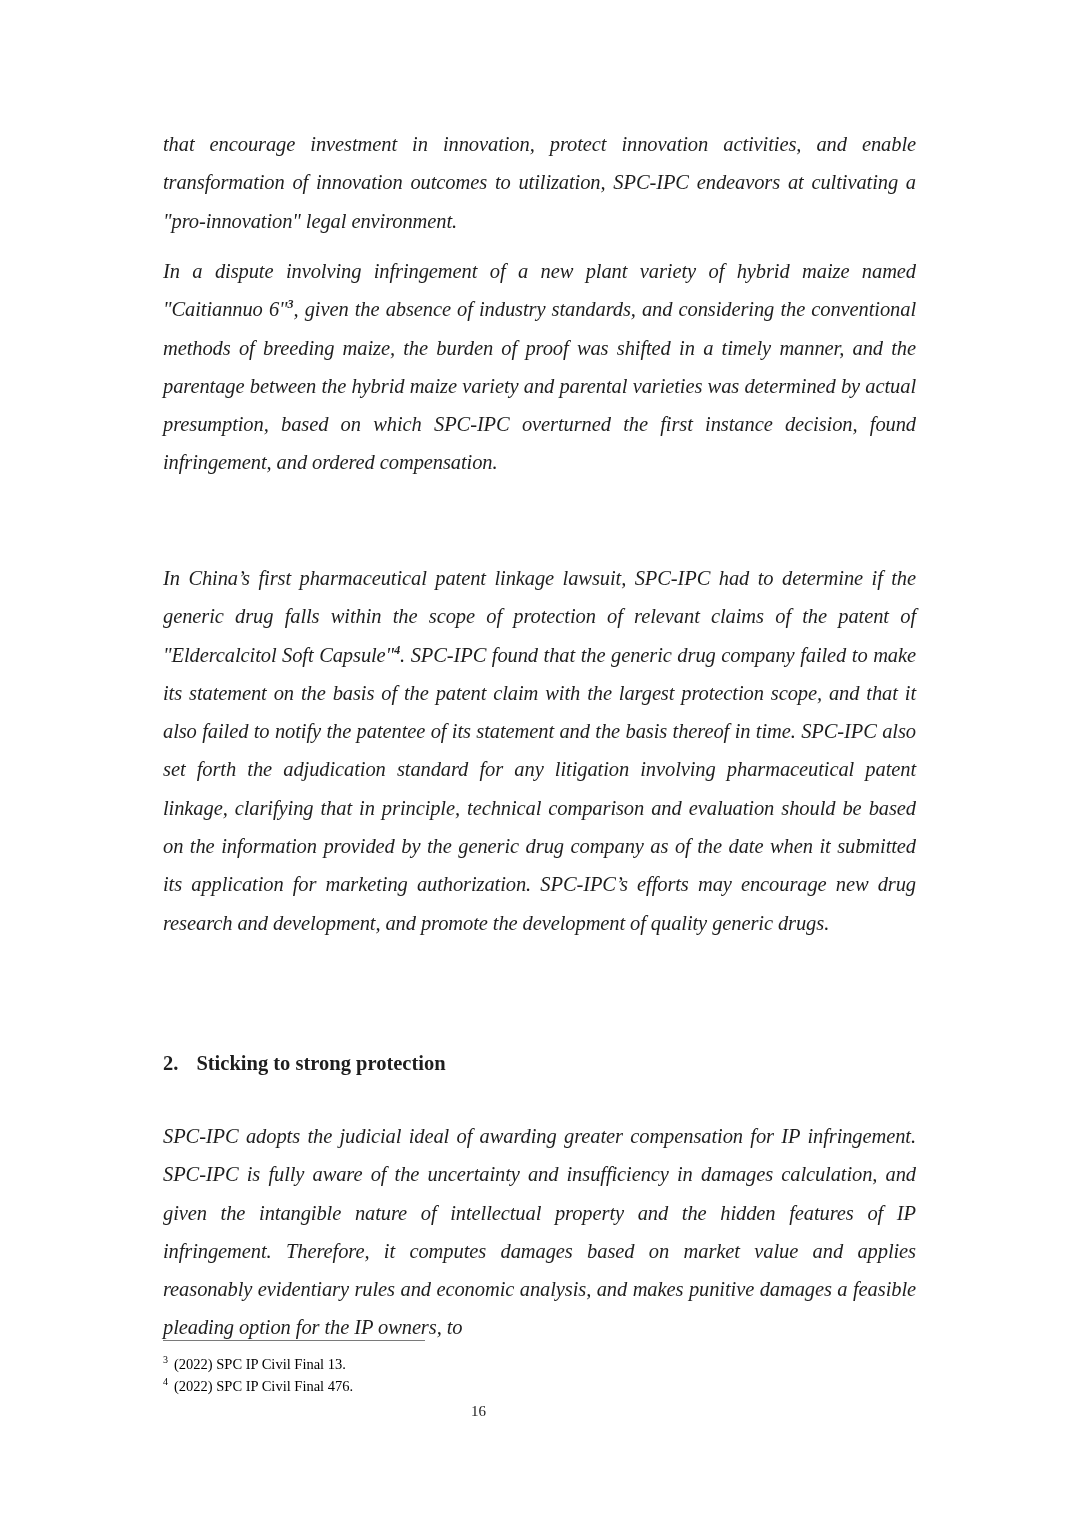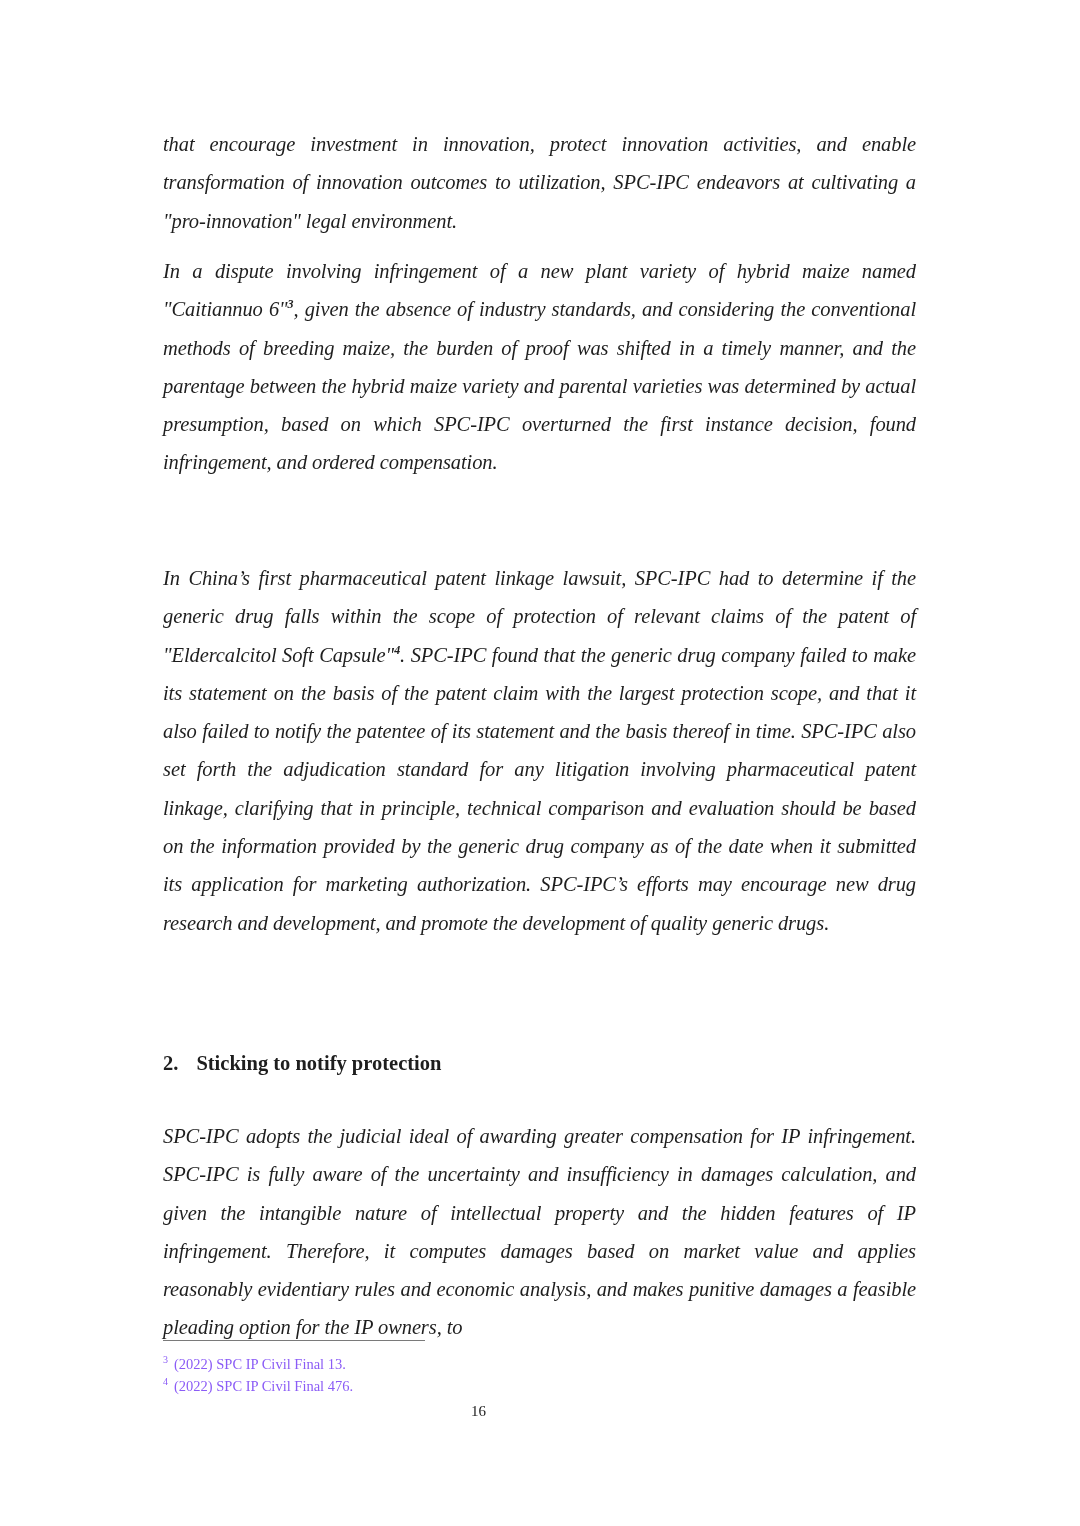--- a/index.html
+++ b/index.html
@@ -30,41 +30,41 @@
     font-size: 20.5px; font-weight: bold; margin: 0;
     display: flex; gap: 18px;
   }
   #p4 { position: absolute; top: 1117px; }
   .fn-rule {
     position: absolute; left: 163px; top: 1340px; width: 262px; height: 1px;
     background: #7a7a7a;
   }
   .footnotes {
     position: absolute; left: 163px; top: 1353px;
-    font-size: 14.5px; line-height: 22px; color: #8b5cf6;
+    font-size: 14.5px; line-height: 22px; color: #000000;
   }
   .footnotes .fn sup { font-size: 10px; margin-right: 6px; vertical-align: super; line-height: 0; }
   .page-number {
     position: absolute; left: 0; width: 957px; top: 1403px;
     text-align: center; font-size: 15px; color: #222;
   }
 </style>
 </head>
 <body>
 
 <div class="page">
   <p class="para" id="p1">that encourage investment in innovation, protect innovation activities, and enable transformation of innovation outcomes to utilization, SPC-IPC endeavors at cultivating a "pro-innovation" legal environment.</p>
 
   <p class="para" id="p2"><span>In a dispute involving infringement of a new plant variety of hybrid maize named "Caitiannuo 6"</span><sup>3</sup><span>, given the absence of industry standards, and considering the conventional methods of breeding maize, the burden of proof was shifted in a timely manner, and the parentage between the hybrid maize variety and parental varieties was determined by actual presumption, based on which SPC-IPC overturned the first instance decision, found infringement, and ordered compensation.</span></p>
 
   <p class="para" id="p3"><span>In China’s first pharmaceutical patent linkage lawsuit, SPC-IPC had to determine if the generic drug falls within the scope of protection of relevant claims of the patent of "Eldercalcitol Soft Capsule"</span><sup>4</sup><span>. SPC-IPC found that the generic drug company failed to make its statement on the basis of the patent claim with the largest protection scope, and that it also failed to notify the patentee of its statement and the basis thereof in time. SPC-IPC also set forth the adjudication standard for any litigation involving pharmaceutical patent linkage, clarifying that in principle, technical comparison and evaluation should be based on the information provided by the generic drug company as of the date when it submitted its application for marketing authorization. SPC-IPC’s efforts may encourage new drug research and development, and promote the development of quality generic drugs.</span></p>
 
   <h2 id="h2">
     <span>2.</span>
-    <span>Sticking to notify protection</span>
+    <span>Sticking to strong protection</span>
   </h2>
 
   <p class="para" id="p4">SPC-IPC adopts the judicial ideal of awarding greater compensation for IP infringement. SPC-IPC is fully aware of the uncertainty and insufficiency in damages calculation, and given the intangible nature of intellectual property and the hidden features of IP infringement. Therefore, it computes damages based on market value and applies reasonably evidentiary rules and economic analysis, and makes punitive damages a feasible pleading option for the IP owners, to</p>
 </div>
 
 <div class="fn-rule"></div>
 
 <div class="footnotes">
   <div class="fn">
     <sup>3</sup><span>(2022) SPC IP Civil Final 13.</span>

